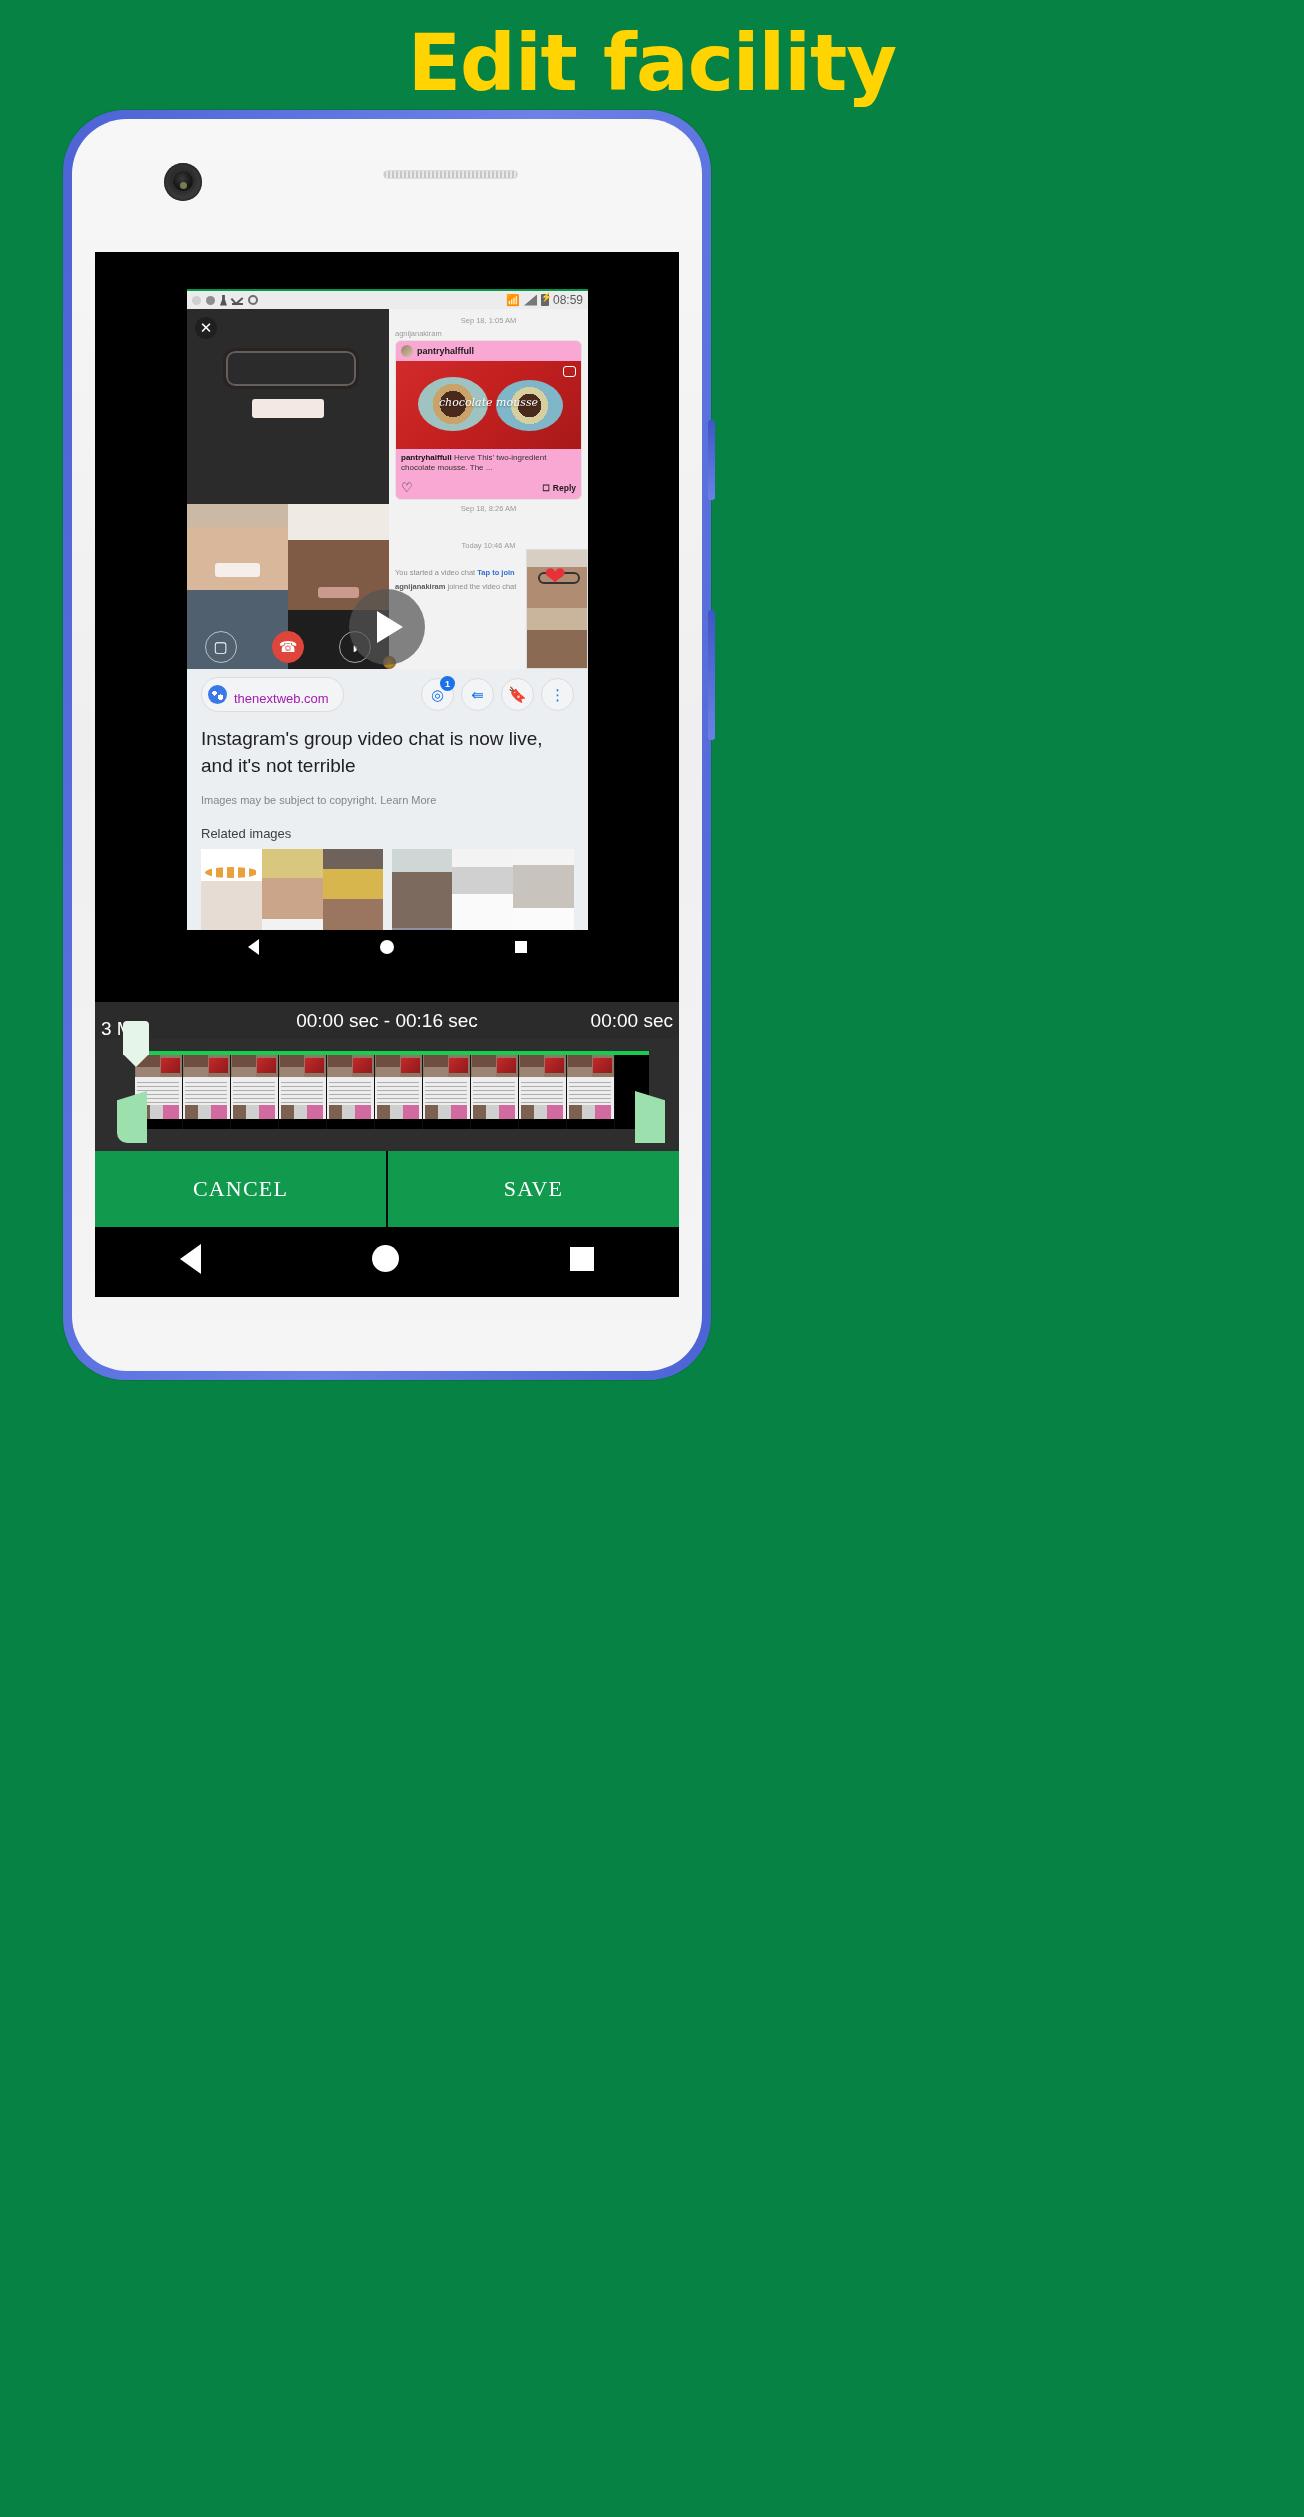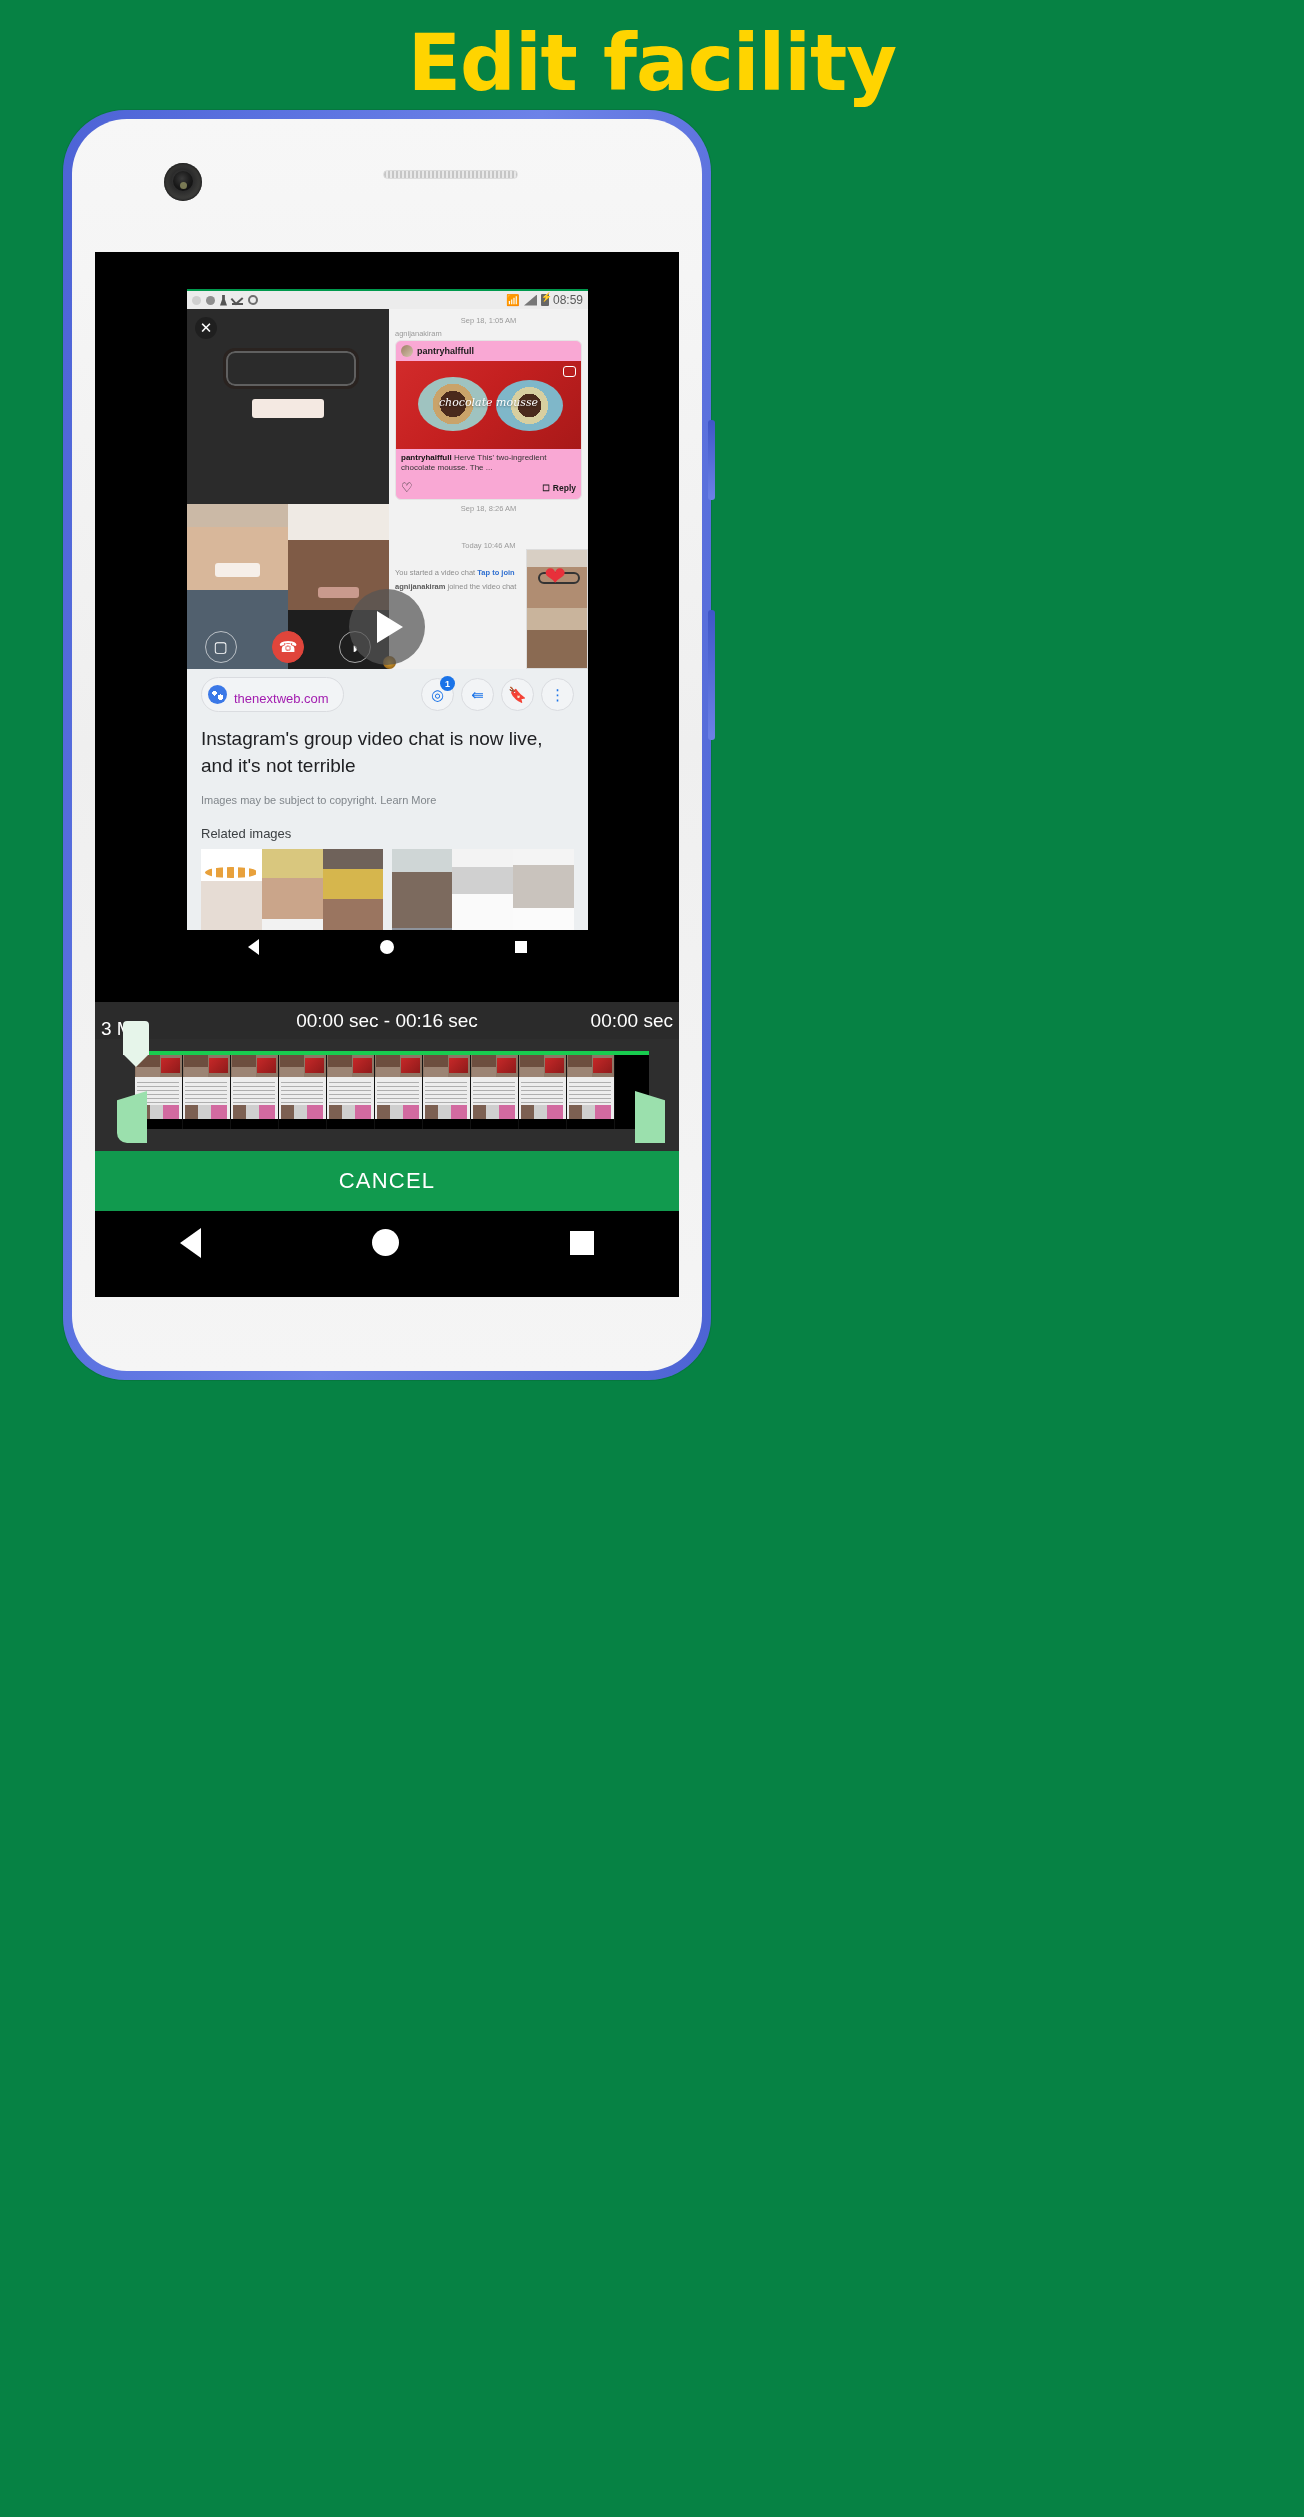--- a/index.html
+++ b/index.html
@@ -266,21 +266,21 @@
     background:linear-gradient(90deg,#7c6052 0 32%,#cfcfcf 32% 62%,#d26aa0 62% 100%);}
   .playhead{ position:absolute; left:28px; top:-18px; width:26px; height:46px; z-index:6;}
   .playhead .stem{ position:absolute; left:0; top:0; width:26px; height:34px; background:#e6f5ea; border-radius:4px 4px 0 0;}
   .playhead .tip{ position:absolute; left:0; top:33px; width:0;height:0;
     border-left:13px solid transparent;border-right:13px solid transparent;border-top:13px solid #e6f5ea;}
   .handle{ position:absolute; width:30px; height:52px; background:#9be0ad; z-index:5;}
   .handle.left { left:22px; bottom:8px; border-radius:0 0 0 10px; clip-path:polygon(0 18%,100% 0,100% 100%,0 100%);}
   .handle.right{ right:14px; bottom:8px; clip-path:polygon(0 0,100% 18%,100% 100%,0 100%);}
 
   
-  .actions{ display:flex; height:60px; }
+  .actions{ display:flex; height:76px;font-family:Liberation Serif, serif; }
   .act{ flex:1; background:#119A4E; color:#fff; display:flex; align-items:center; justify-content:center;
     font-size:22px; letter-spacing:1.2px; }
   .act + .act{ border-left:2px solid #0b0b0b; }
 
   
   .sysnav{ height:63px; background:#000; display:flex; align-items:center; justify-content:space-around;}
   .sn-back{width:0;height:0;border-right:21px solid #fff;border-top:15px solid transparent;border-bottom:15px solid transparent;}
   .sn-home{width:27px;height:27px;border-radius:50%;background:#fff;}
   .sn-rec{width:24px;height:24px;background:#fff;}
 </style>
@@ -483,20 +483,21 @@
               <span class="txt"></span>
               <span class="thumbs"></span>
             </div>
         </div>
         <div class="handle left"></div>
         <div class="handle right"></div>
       </div>
 
       <div class="actions">
         <div class="act">CANCEL</div>
+        <div class="act">SAVE</div>
       </div>
 
       <div class="sysnav">
         <span class="sn-back"></span>
         <span class="sn-home"></span>
         <span class="sn-rec"></span>
       </div>
 
     </div>
   </div>

